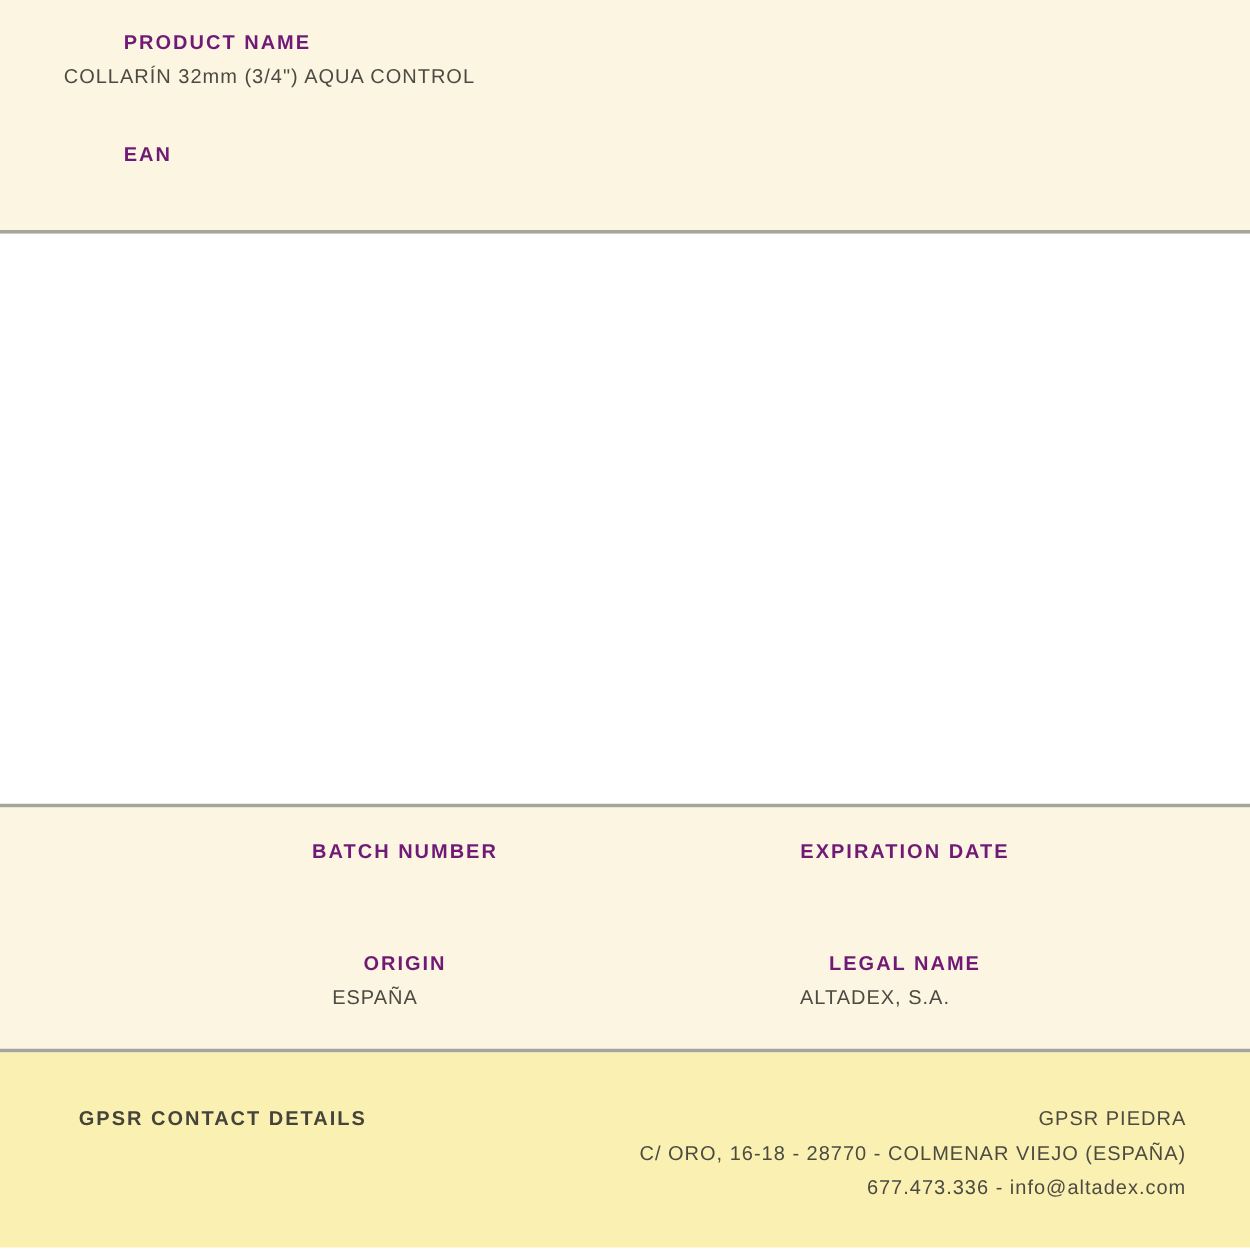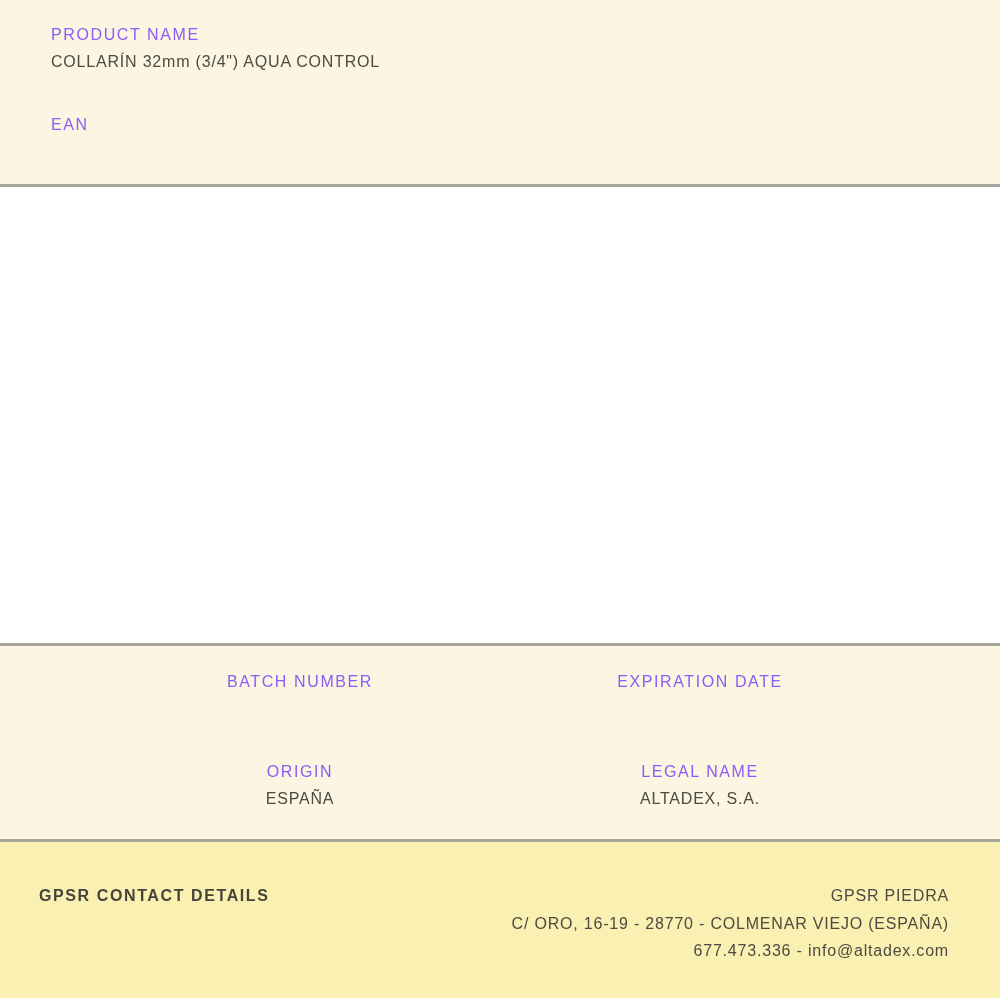--- a/index.html
+++ b/index.html
@@ -23,32 +23,33 @@
     background: #FFFFFF;
   }
   .sec-details {
     height: 193px;
     background: #FCF5E2;
     padding-top: 22px;
   }
   .sec-gpsr {
     height: 156px;
     background: #FAF0B2;
-    padding: 40px 51px 0 39px;
+    padding: 40px 51px 0 63px;
     display: flex;
     justify-content: space-between;
     align-items: flex-start;
   }
   .field + .field { margin-top: 36px; }
   .label {
     font-size: 16px;
-    font-weight: normal;
+    font-weight: bold;
     letter-spacing: 1.6px;
-    color: #8b5cf6;
+    color: #701a75;
     line-height: 27px;
+    margin-left: 48px;
   }
   .value {
     font-size: 16px;
     font-weight: normal;
     letter-spacing: 0.8px;
     color: #4C4B42;
     line-height: 27px;
     min-height: 27px;
   }
   .details-grid {
@@ -125,18 +126,18 @@
       </div>
     </div>
   </div>
 
   <div class="divider"></div>
 
   <div class="sec-gpsr">
     <div class="gpsr-title">GPSR CONTACT DETAILS</div>
     <div class="gpsr-contact">
       <div class="gpsr-line">GPSR PIEDRA</div>
-      <div class="gpsr-line">C/ ORO, 16-19 - 28770 - COLMENAR VIEJO (ESPAÑA)</div>
+      <div class="gpsr-line">C/ ORO, 16-18 - 28770 - COLMENAR VIEJO (ESPAÑA)</div>
       <div class="gpsr-line">677.473.336 - info@altadex.com</div>
     </div>
   </div>
 
 </div>
 
 </body></html>

